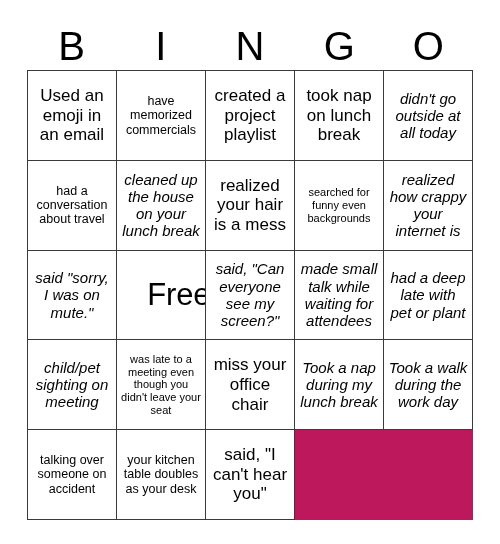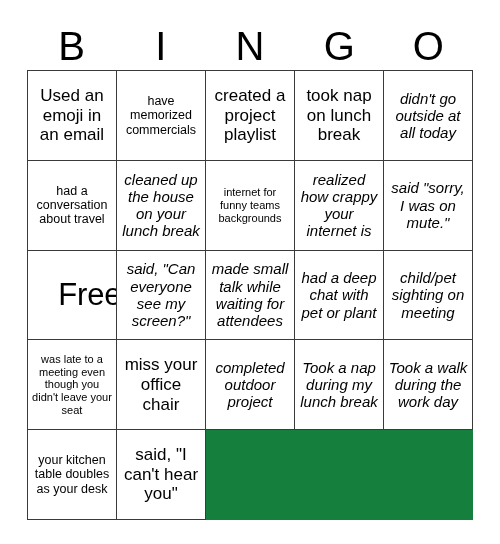--- a/index.html
+++ b/index.html
@@ -48,21 +48,21 @@
   #bingo-grid {
     width: 446px;
     height: 450px;
     margin: 0 auto;
     display: grid;
     grid-template-columns: repeat(5, 1fr);
     grid-template-rows: repeat(5, 1fr);
     border-top: 1.5px solid #3a3a3a;
     border-left: 1.5px solid #3a3a3a;
     box-sizing: border-box;
-    background: #15803d;
+    background: #be185d;
   }
 
   .bingo-cell {
     border-right: 1.5px solid #3a3a3a;
     border-bottom: 1.5px solid #3a3a3a;
     box-sizing: border-box;
     display: flex;
     align-items: center;
     justify-content: center;
     text-align: center;
@@ -119,60 +119,63 @@
         <span class="cell-text fs-md">didn't go outside at all today</span>
       </div>
 
     <div class="bingo-cell">
         <span class="cell-text fs-sm">had a conversation about travel</span>
       </div>
     <div class="bingo-cell">
         <span class="cell-text fs-md">cleaned up the house on your lunch break</span>
       </div>
     <div class="bingo-cell">
-        <span class="cell-text fs-xs">internet for funny teams backgrounds</span>
+        <span class="cell-text fs-lg">realized your hair is a mess</span>
+      </div>
+    <div class="bingo-cell">
+        <span class="cell-text fs-xs">searched for funny even backgrounds</span>
       </div>
 
     <div class="bingo-cell">
         <span class="cell-text fs-md">realized how crappy your internet is</span>
       </div>
     <div class="bingo-cell">
         <span class="cell-text fs-md">said "sorry, I was on mute."</span>
       </div>
     <div class="bingo-cell">
         <span class="cell-text fs-xl">Free!</span>
       </div>
     <div class="bingo-cell">
         <span class="cell-text fs-md">said, "Can everyone see my screen?"</span>
       </div>
     <div class="bingo-cell">
         <span class="cell-text fs-md">made small talk while waiting for attendees</span>
       </div>
 
     <div class="bingo-cell">
-        <span class="cell-text fs-md">had a deep chat with pet or plant</span>
+        <span class="cell-text fs-md">had a deep late with pet or plant</span>
       </div>
     <div class="bingo-cell">
         <span class="cell-text fs-md">child/pet sighting on meeting</span>
       </div>
     <div class="bingo-cell">
         <span class="cell-text fs-xs">was late to a meeting even though you didn't leave your seat</span>
       </div>
     <div class="bingo-cell">
         <span class="cell-text fs-lg">miss your office chair</span>
       </div>
-    <div class="bingo-cell">
-        <span class="cell-text fs-md">completed outdoor project</span>
-      </div>
 
     <div class="bingo-cell">
         <span class="cell-text fs-md">Took a nap during my lunch break</span>
       </div>
     <div class="bingo-cell">
         <span class="cell-text fs-md">Took a walk during the work day</span>
+      </div>
+    <div class="bingo-cell">
+        <span class="cell-text fs-sm">talking over someone on accident</span>
       </div>
     <div class="bingo-cell">
         <span class="cell-text fs-sm">your kitchen table doubles as your desk</span>
       </div>
     <div class="bingo-cell">
         <span class="cell-text fs-lg">said, "I can't hear you"</span>
       </div>
 
   </div>
 </div>

